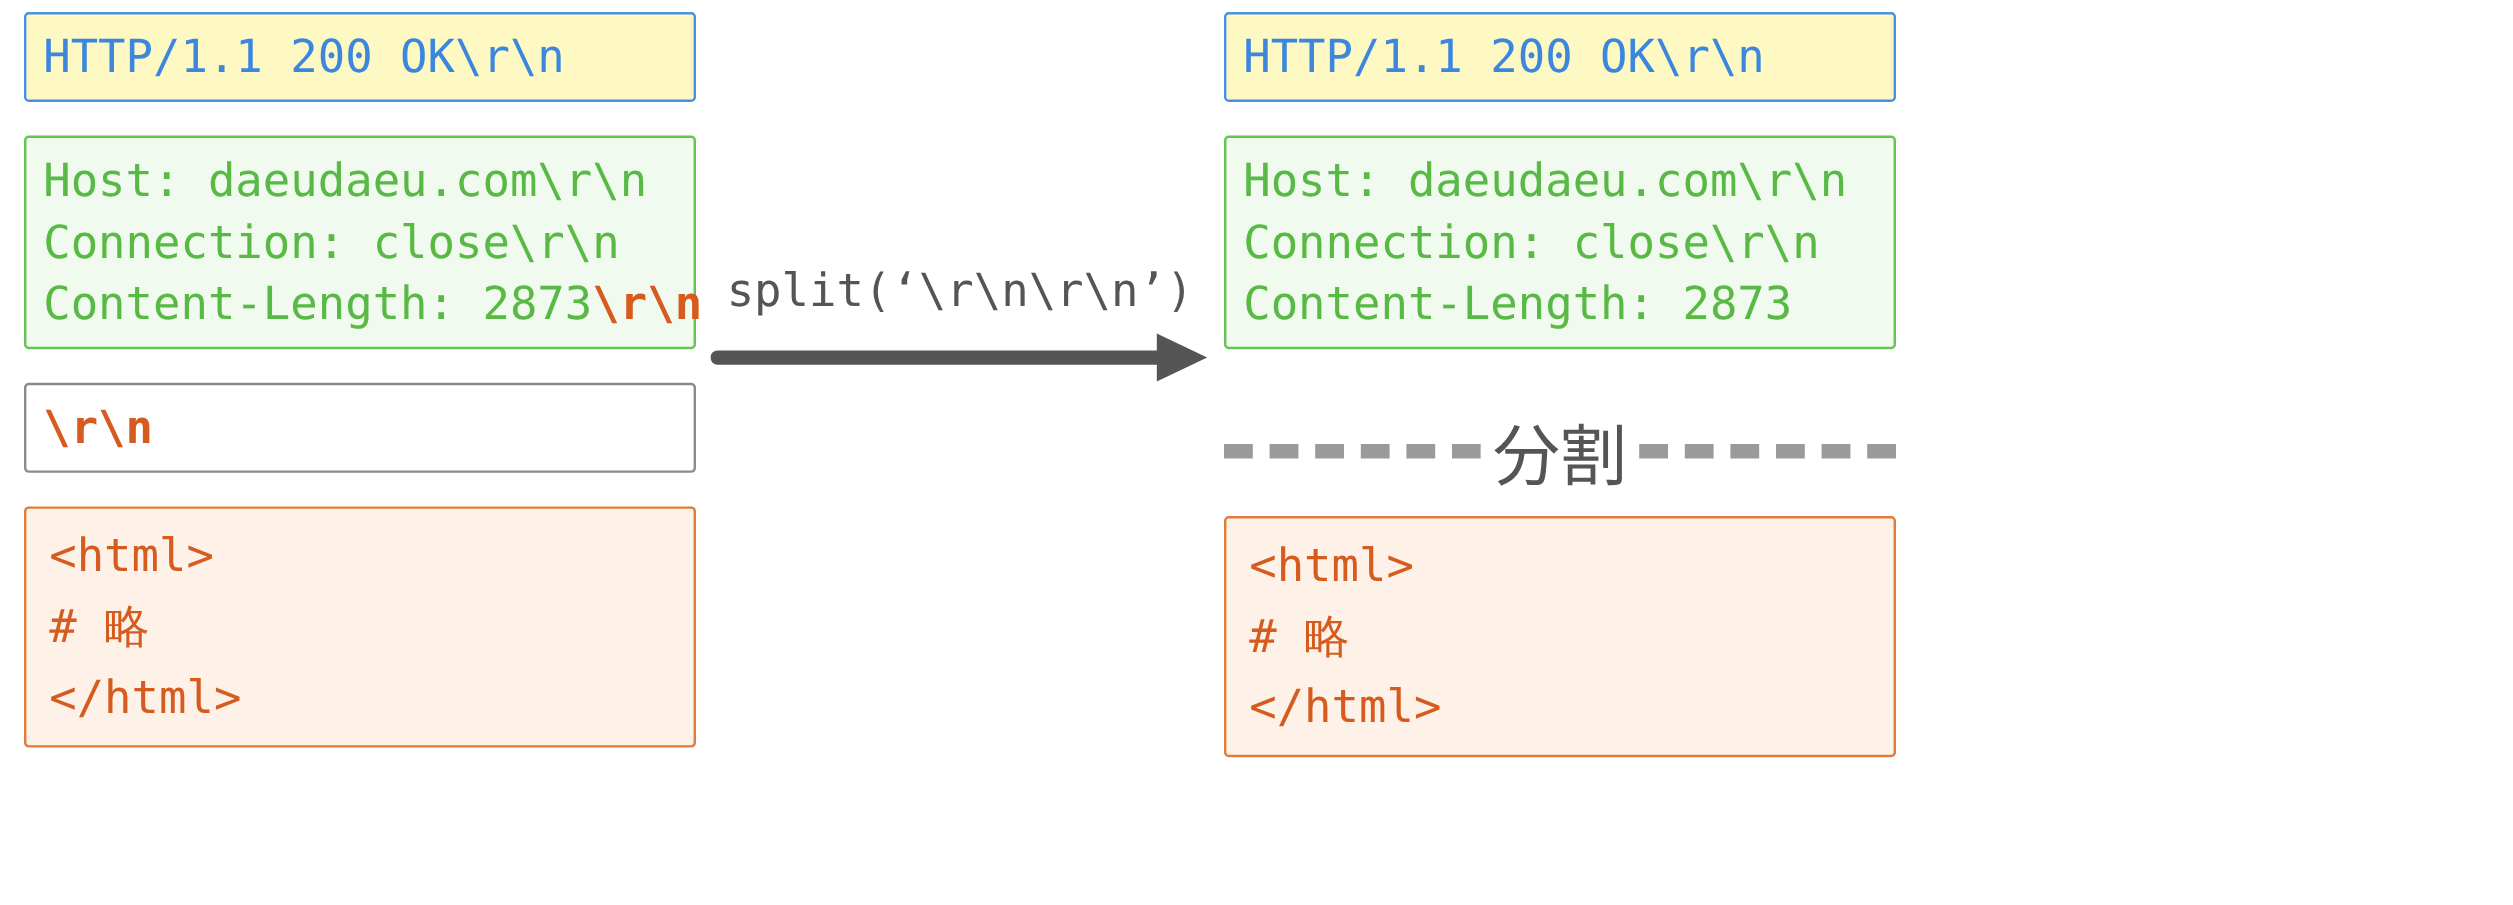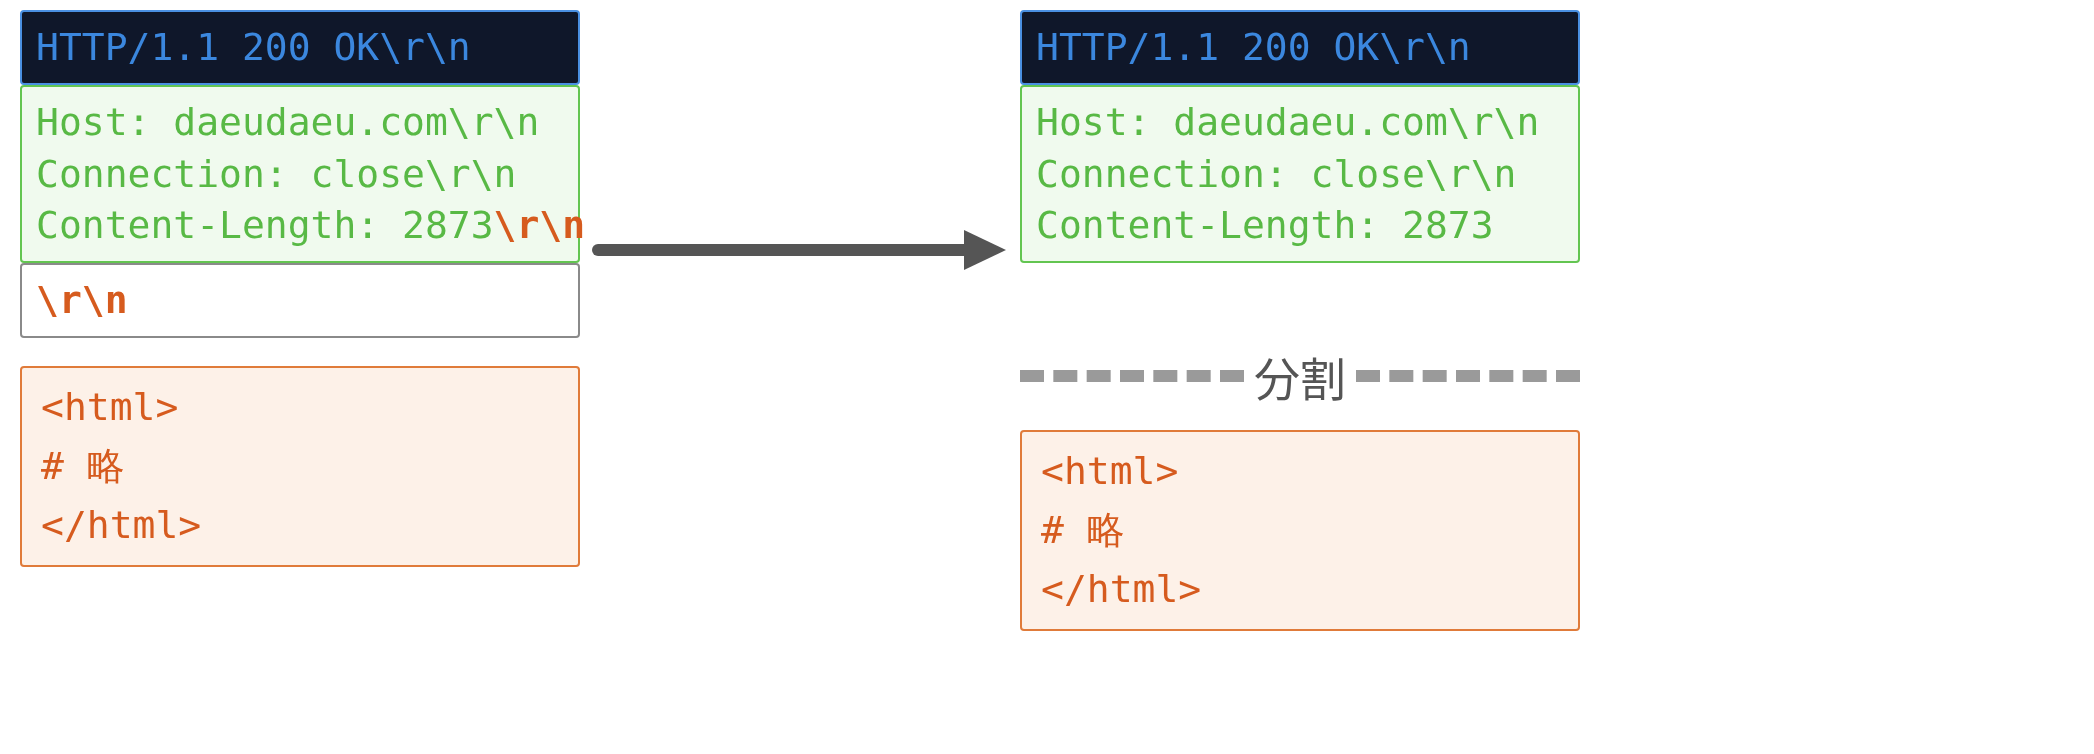--- a/index.html
+++ b/index.html
@@ -23,27 +23,29 @@
     border: 2px solid;
     border-radius: 4px;
     padding: 10px 14px 10px 14px;
     font-size: 38px;
     line-height: 1.35;
     white-space: pre;
   }
 
   .status-box {
     border-color: #4a90e2;
-    background: #0f172a;
+    background: #fef9c3;
     color: #3b87de;
+    margin-bottom: 28px;
   }
   .header-box {
     border-color: #63c551;
     background: #f0faee;
     color: #58b945;
+    margin-bottom: 28px;
   }
   .sep-box {
     border-color: #8a8a8a;
     background: #ffffff;
     color: #d65b1e;
     font-weight: bold;
     margin-bottom: 28px;
   }
   .body-box {
     border-color: #e07b3a;
@@ -78,21 +80,21 @@
     display: flex;
     align-items: center;
     justify-content: center;
   }
   .dash {
     flex: 1;
     height: 0;
     border-top: 12px dashed #9a9a9a;
   }
   .divider-label {
-    font-size: 46px;
+    font-size: 56px;
     color: #555;
     padding: 0 10px;
     font-family: "Hiragino Sans","Noto Sans CJK JP",sans-serif;
     background:#fff;
   }
 
   
 </style>
 </head>
 <body>
@@ -102,20 +104,21 @@
   <div class="box header-box"><span>Host: daeudaeu.com\r\n
 Connection: close\r\n
 Content-Length: 2873</span><span class="emph">\r\n</span></div>
   <div class="box sep-box">\r\n</div>
   <div class="box body-box">&lt;html&gt;
 # 略
 &lt;/html&gt;</div>
 </div>
 
 <div class="arrow-wrap">
+  <div class="arrow-label">split(‘\r\n\r\n’)</div>
   <svg class="arrow-svg" viewBox="0 0 416 60">
     <line x1="6" y1="30" x2="380" y2="30" stroke="#555" stroke-width="12" stroke-linecap="round"></line>
     <polygon points="372,10 414,30 372,50" fill="#555"></polygon>
   </svg>
 </div>
 
 <div class="col col-right">
   <div class="box status-box">HTTP/1.1 200 OK\r\n</div>
   <div class="box header-box">Host: daeudaeu.com\r\n
 Connection: close\r\n

